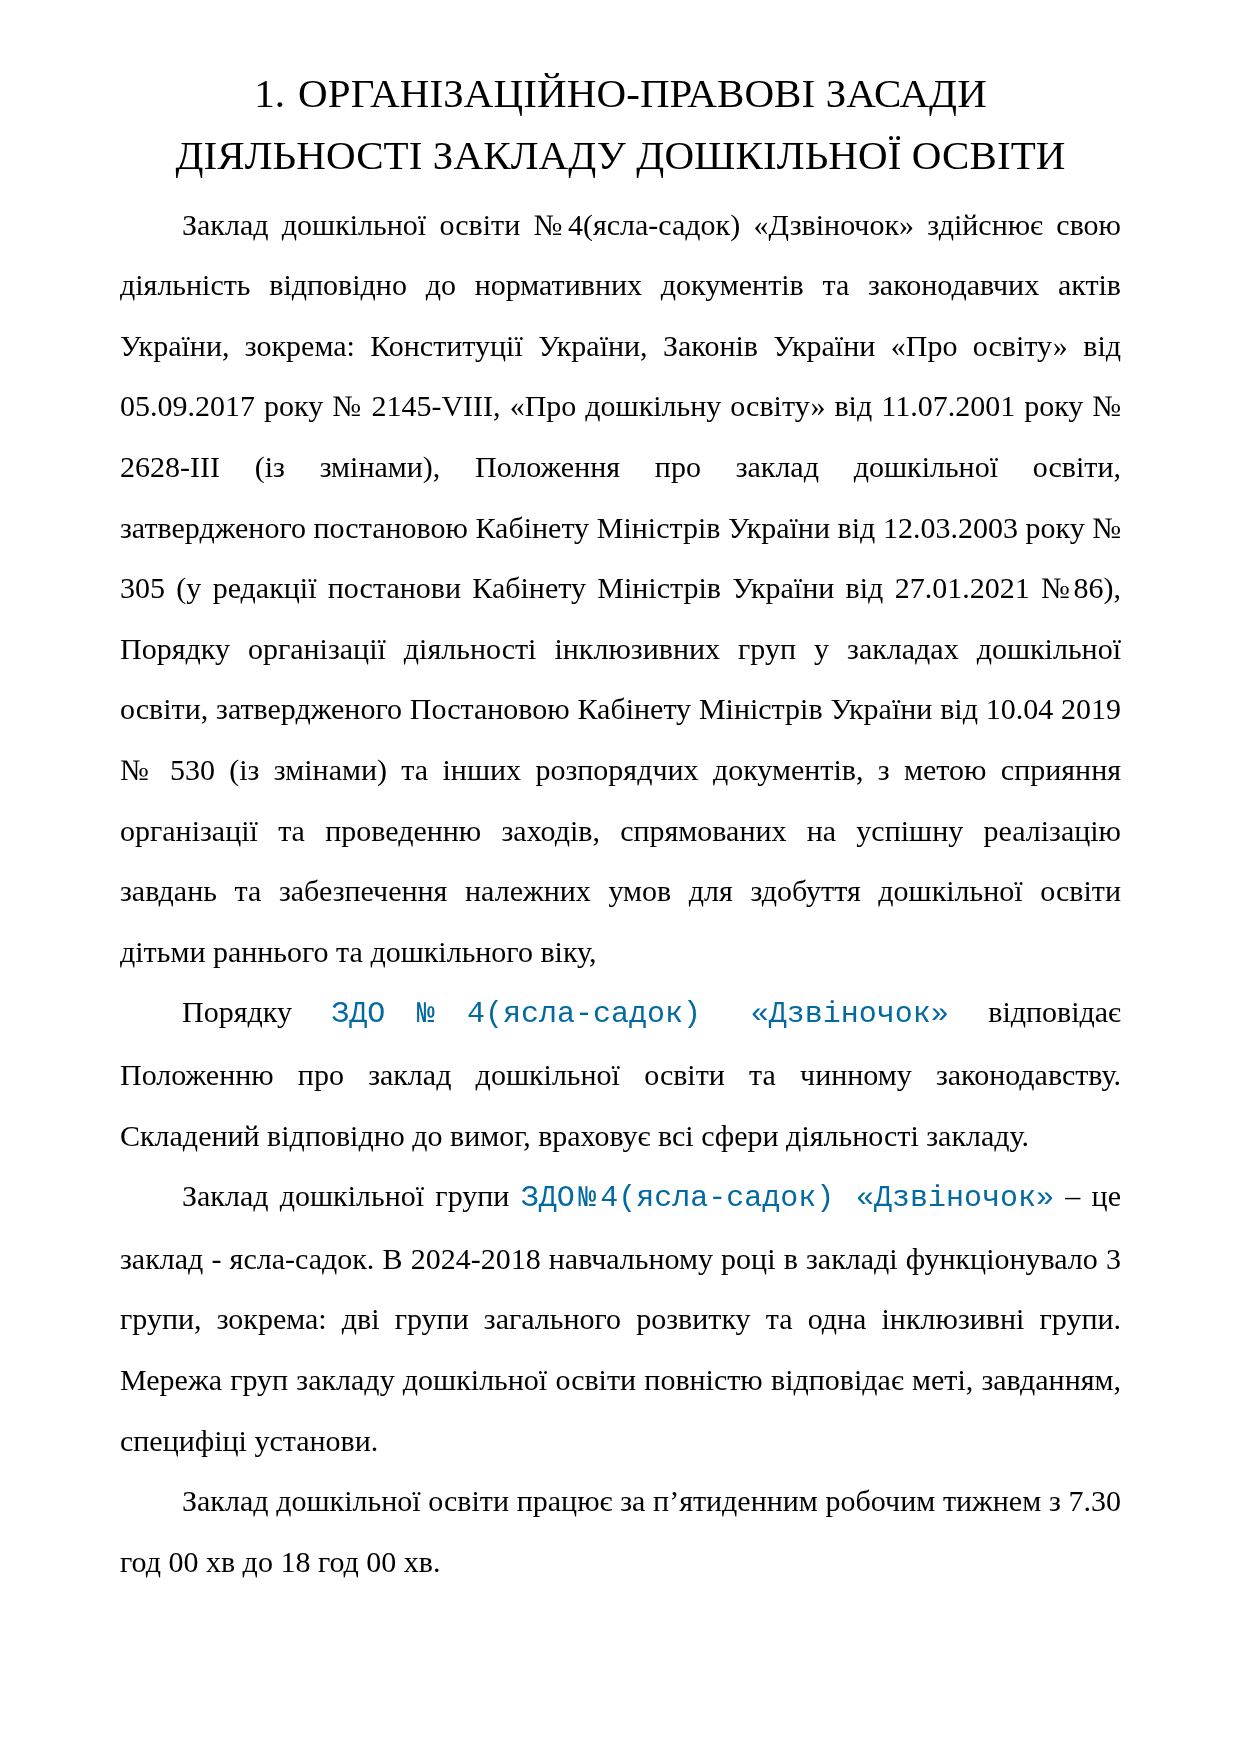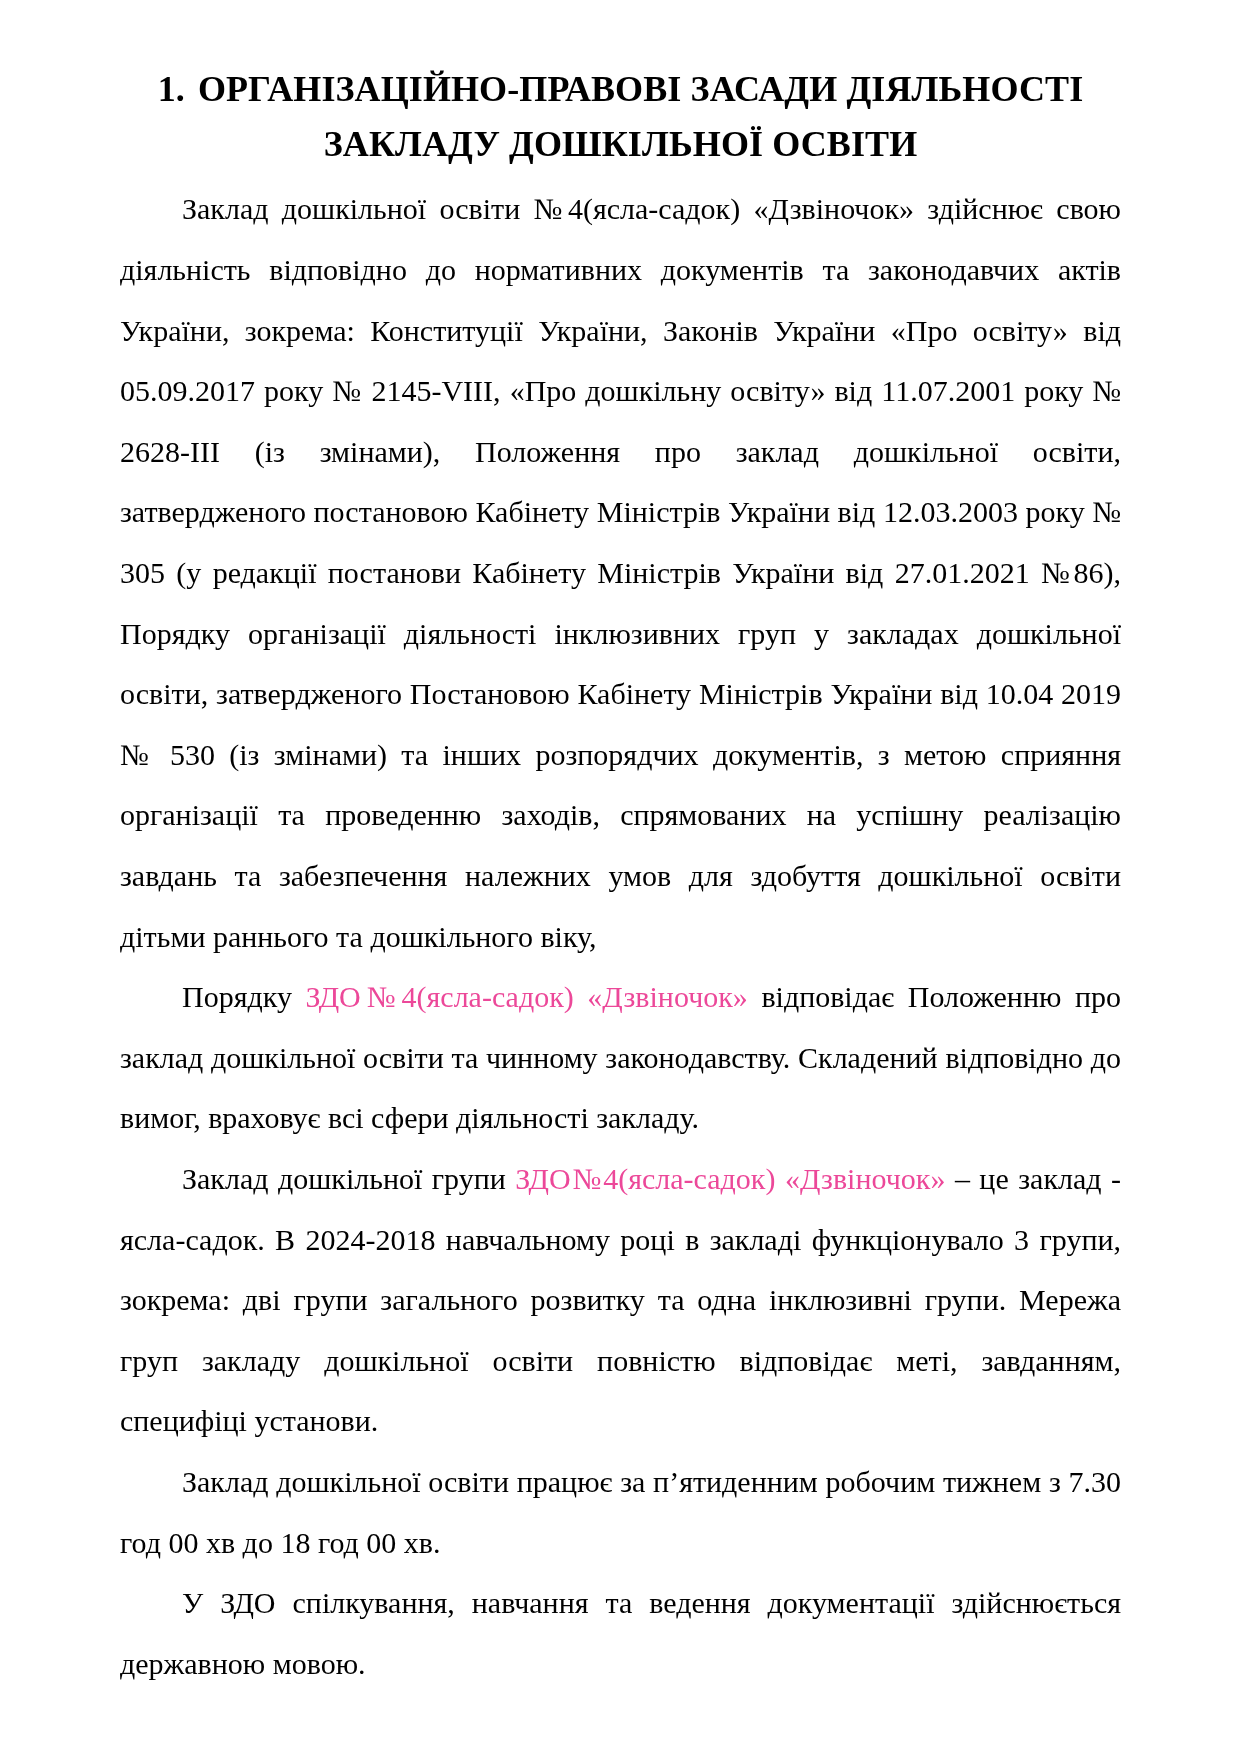--- a/index.html
+++ b/index.html
@@ -16,22 +16,22 @@
     position: relative;
     width: 1241px;
     height: 1755px;
     margin: 0 auto;
     background: #ffffff;
     box-sizing: border-box;
     padding: 62px 120px 40px 120px;
     overflow: hidden;
   }
   .doc-heading {
-    font-size: 36px;
-    font-weight: bold;
+    font-size: 41px;
+    font-weight: normal;
     text-align: center;
     line-height: 1.52;
     margin: 0 0 8px 0;
     letter-spacing: 0.1px;
     padding: 0 8px;
   }
   .doc-heading .num {
     white-space: nowrap;
   }
   .doc-heading .num-gap {
@@ -44,21 +44,22 @@
     text-align: justify;
     text-justify: inter-word;
     margin: 0;
     text-indent: 62px;
     hyphens: none;
   }
   .para.first {
     margin-top: 4px;
   }
   .red {
-    color: #ec4899;
+    color: #0369a1;
+    font-family: Liberation Mono, monospace;
   }
   .spacer-line {
     height: 58px;
   }
 </style>
 </head>
 <body>
 
 <div class="page">
 
@@ -77,19 +78,16 @@
 
   <p class="para">
     <span>Заклад дошкільної групи </span><span class="red">ЗДО№4(ясла-садок) «Дзвіночок»</span><span> – це заклад - ясла-садок. В 2024-2018 навчальному році в закладі функціонувало 3 групи, зокрема: дві групи загального розвитку та одна інклюзивні групи. Мережа груп закладу дошкільної освіти повністю відповідає меті, завданням, специфіці установи.</span>
   </p>
 
   <p class="para">
     <span>Заклад дошкільної освіти працює за п’ятиденним робочим тижнем з 7.30 год 00 хв до 18 год 00 хв.</span>
   </p>
 
 
-  <p class="para">
-    <span>У ЗДО спілкування, навчання та ведення документації здійснюється державною мовою.</span>
-  </p>
 
   <div class="spacer-line"></div>
 
 </div>
 
 </body></html>

